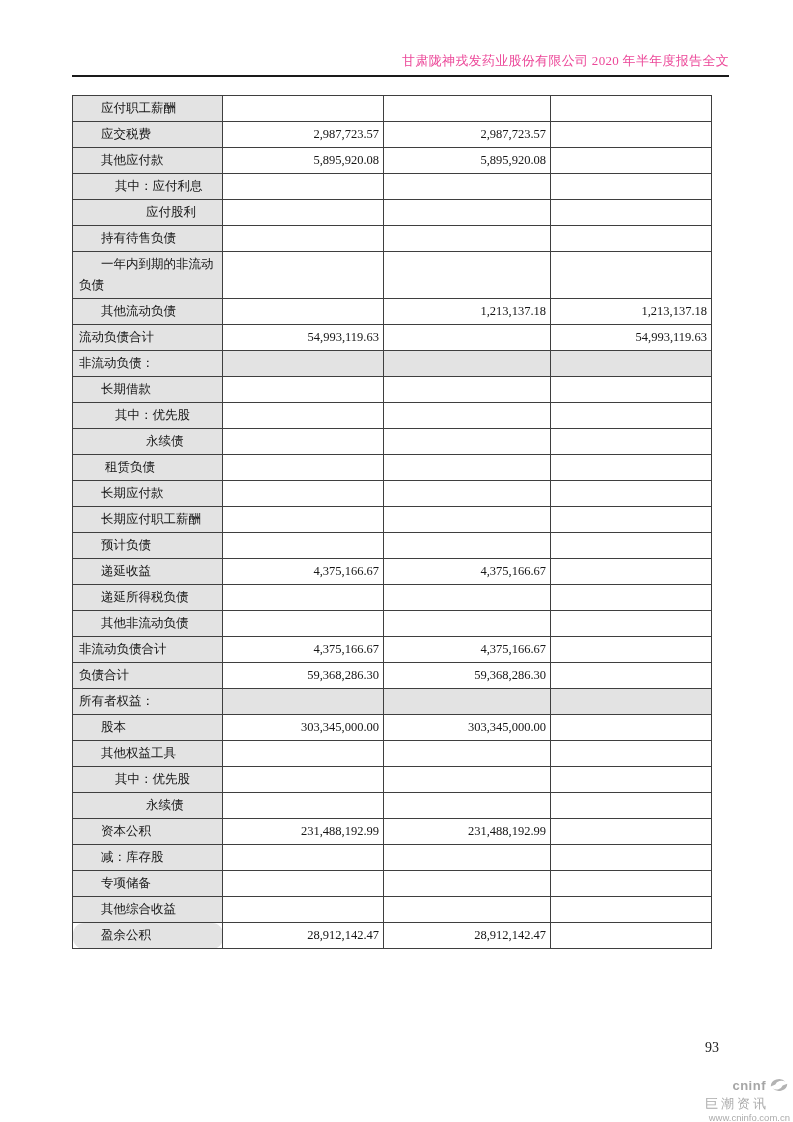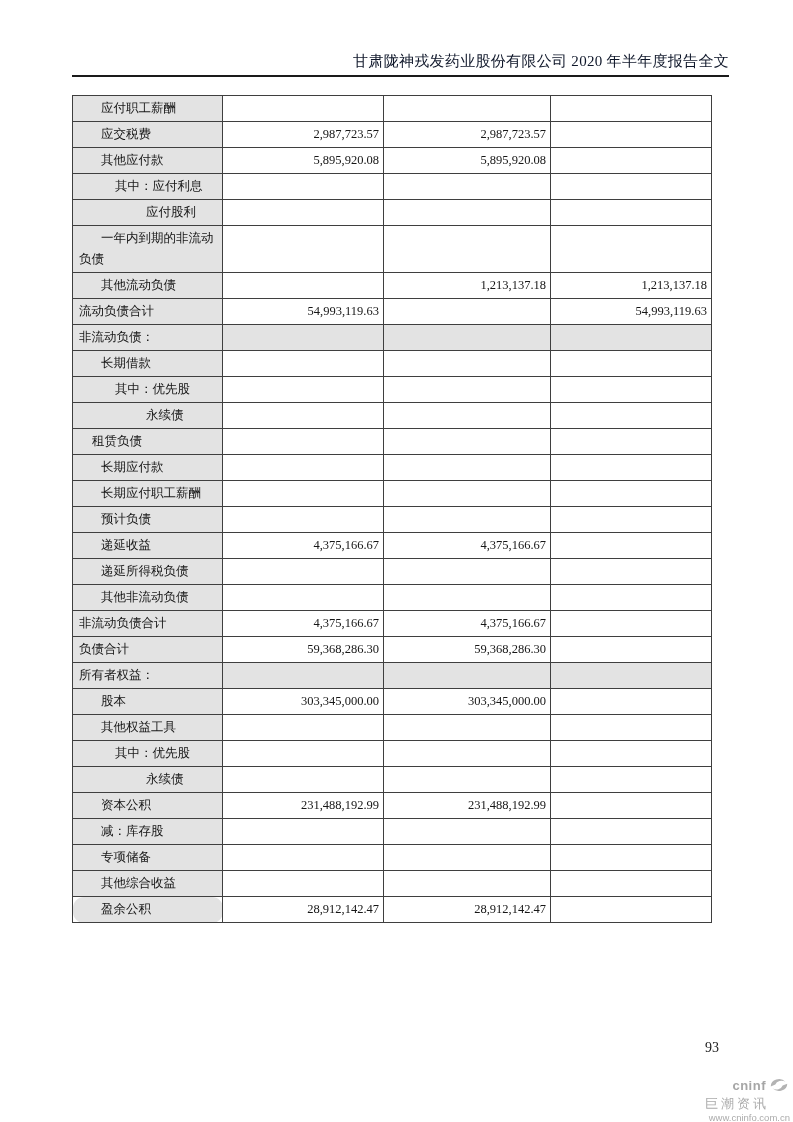--- a/index.html
+++ b/index.html
@@ -11,23 +11,23 @@
     color: #1b1b1b;
     overflow: hidden;
   }
   .page { position: absolute; inset: 0; background: #ffffff; }
 
   
   .report-header {
     position: absolute;
     left: 72px; top: 52px; width: 657px;
     text-align: right;
-    font-size: 15px;
+    font-size: 13px;
     letter-spacing: 0.3px;
-    color: #0f172a;
+    color: #ec4899;
   }
   .header-rule {
     position: absolute;
     left: 72px; top: 75px; width: 657px; height: 2px;
     background: #1a1a1a;
   }
 
   
   table.balance {
     position: absolute;
@@ -146,20 +146,26 @@
           <td class="num-cell"></td>
           <td class="num-cell"></td>
           <td class="num-cell"></td>
         </tr>
         <tr>
           <td class="label-cell" style="padding-left: 73px;">应付股利</td>
           <td class="num-cell"></td>
           <td class="num-cell"></td>
           <td class="num-cell"></td>
         </tr>
+        <tr>
+          <td class="label-cell" style="padding-left: 28px;">持有待售负债</td>
+          <td class="num-cell"></td>
+          <td class="num-cell"></td>
+          <td class="num-cell"></td>
+        </tr>
         <tr class="tall">
           <td class="label-cell wrap" style="padding-left: 6px;">一年内到期的非流动
 负债</td>
           <td class="num-cell"></td>
           <td class="num-cell"></td>
           <td class="num-cell"></td>
         </tr>
         <tr>
           <td class="label-cell" style="padding-left: 28px;">其他流动负债</td>
           <td class="num-cell"></td>
@@ -190,21 +196,21 @@
           <td class="num-cell"></td>
           <td class="num-cell"></td>
         </tr>
         <tr>
           <td class="label-cell" style="padding-left: 73px;">永续债</td>
           <td class="num-cell"></td>
           <td class="num-cell"></td>
           <td class="num-cell"></td>
         </tr>
         <tr>
-          <td class="label-cell" style="padding-left: 19px;">租赁负债</td>
+          <td class="label-cell" style="padding-left: 32px;">租赁负债</td>
           <td class="num-cell"></td>
           <td class="num-cell"></td>
           <td class="num-cell"></td>
         </tr>
         <tr>
           <td class="label-cell" style="padding-left: 28px;">长期应付款</td>
           <td class="num-cell"></td>
           <td class="num-cell"></td>
           <td class="num-cell"></td>
         </tr>

